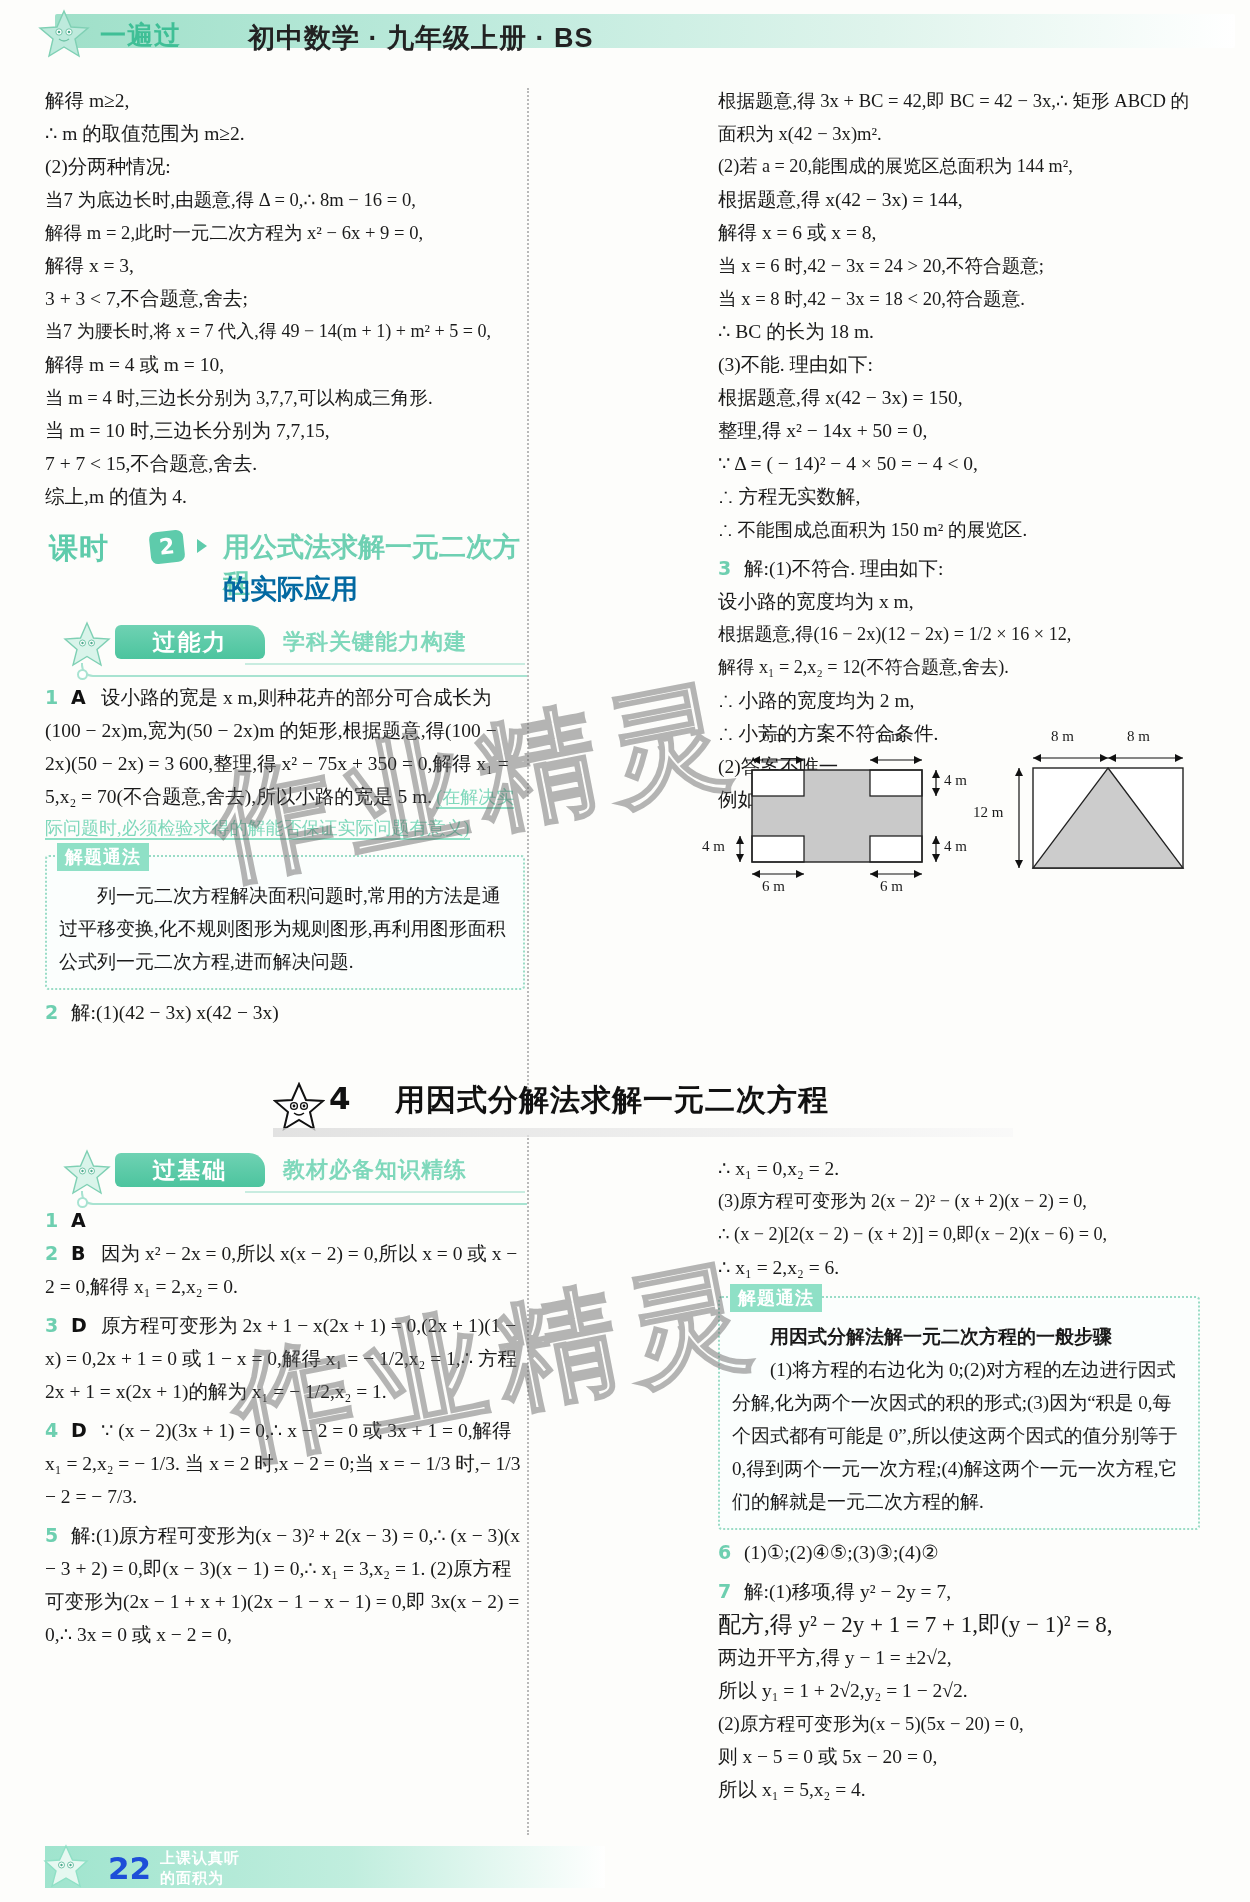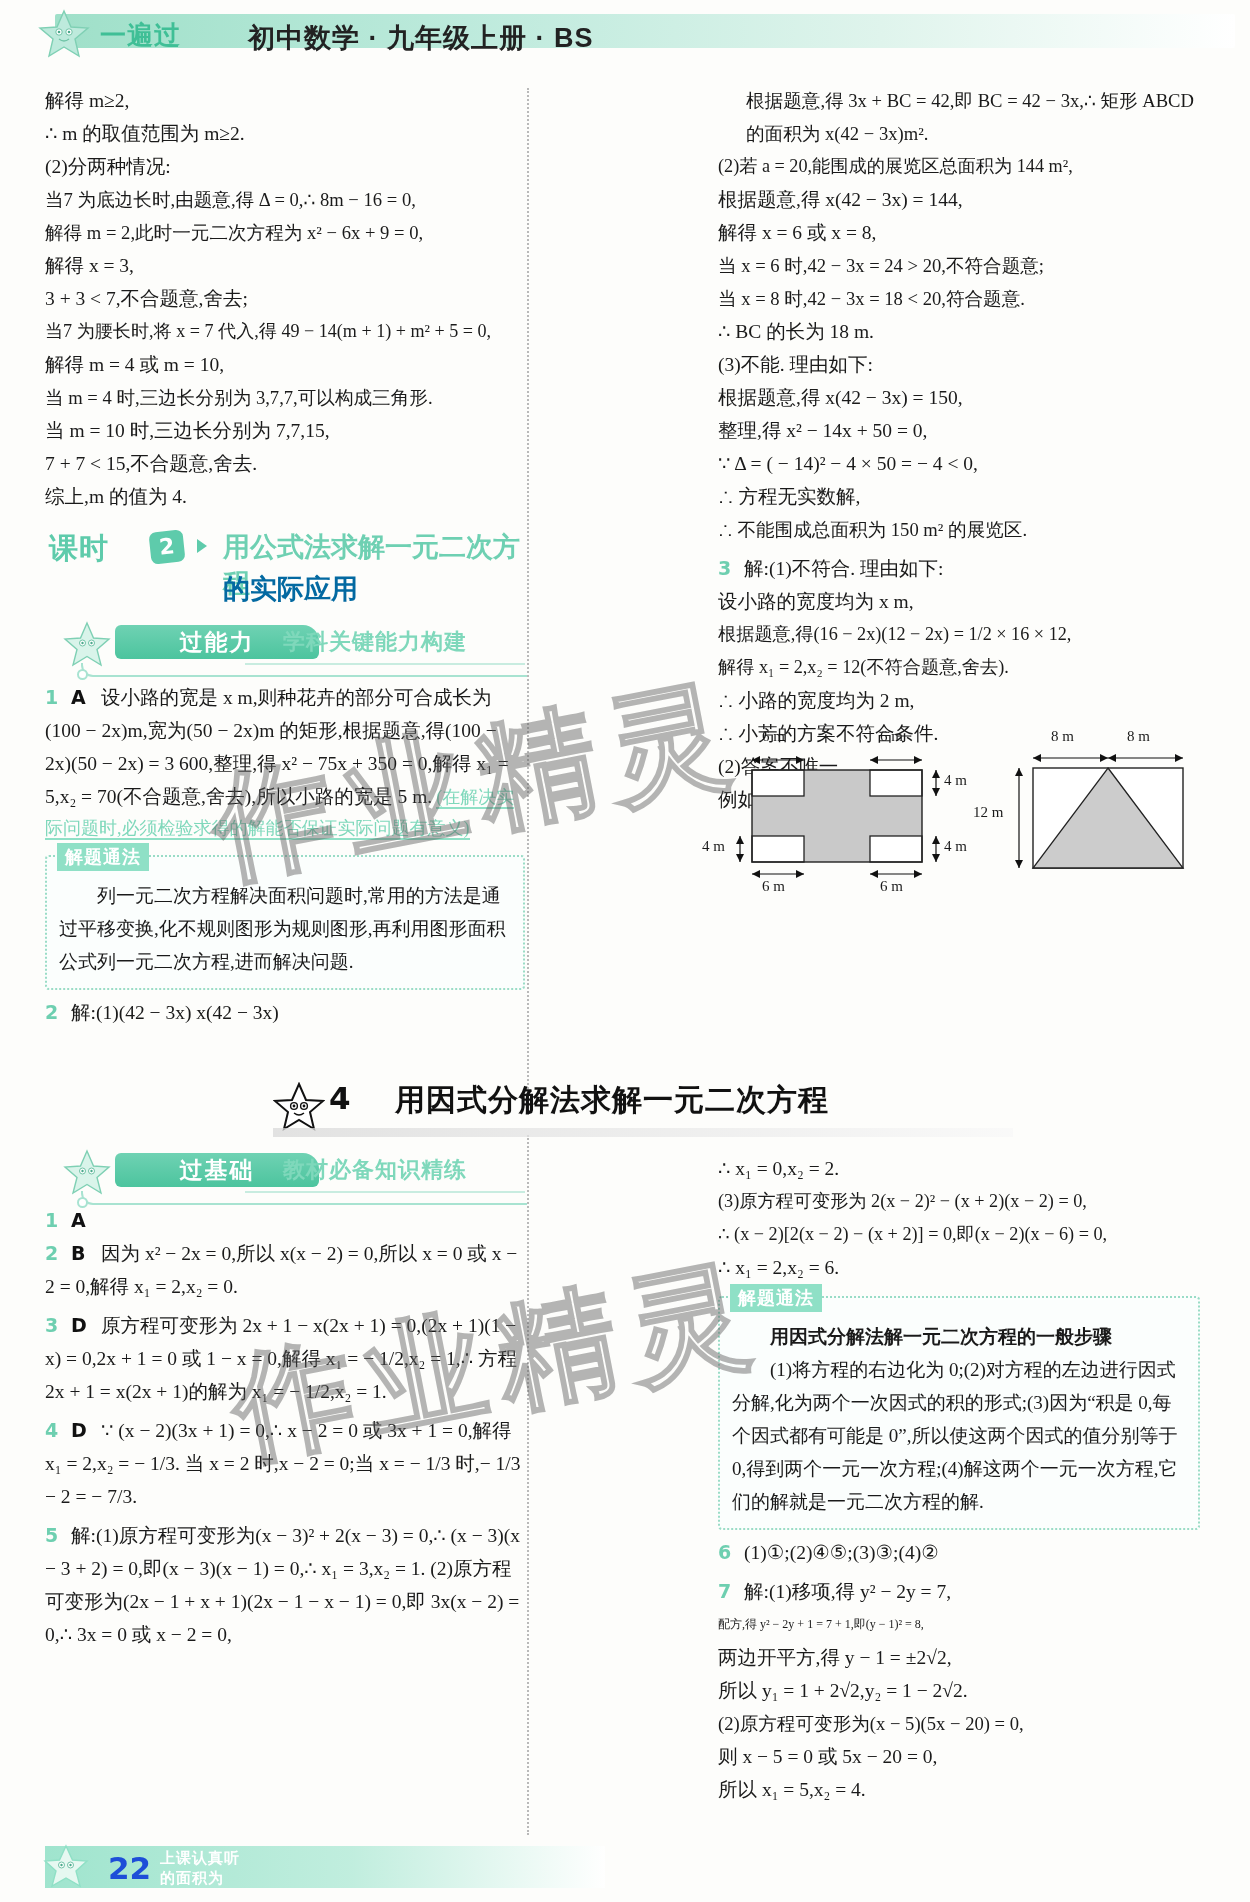--- a/index.html
+++ b/index.html
@@ -46,21 +46,21 @@
   }
   .divider2{
     position:absolute;left:527px;top:1135px;width:0;height:700px;
     border-left:2px dotted #b9b9b9;
   }
 
   .ln{
     font-size:19.5px; line-height:33px; margin:0 0 0 0;
     white-space:nowrap;
   }
-  .ln.wrap{white-space:normal;margin-left:28px;}
+  .ln.wrap{white-space:normal;}
 
   
   .keshi{position:relative;margin:14px 0 6px 0;height:86px;}
   .keshi .ks-label{
     position:absolute;left:4px;top:2px;
     font-family:Liberation Mono, monospace;
     font-size:29px;font-weight:bold;color:#5ecbab;letter-spacing:1px;
   }
   .keshi .ks-num{
     position:absolute;left:105px;top:4px;width:34px;height:32px;
@@ -86,21 +86,21 @@
 
   
   .banner{position:relative;height:56px;margin:4px 0 6px 0;}
   .banner .bstar{position:absolute;left:18px;top:2px;width:48px;height:48px;}
   .banner .btag{
     position:absolute;left:70px;top:6px;height:34px;min-width:140px;
     background:linear-gradient(180deg,#6fd2b3 0%,#4cc49e 100%);
     border-radius:6px 16px 6px 6px;
     color:#ffffff;font-family:"DejaVu Sans","Liberation Sans",sans-serif;
     font-size:23px;font-weight:bold;text-align:center;line-height:34px;
-    padding:0 32px;letter-spacing:2px;
+    padding:0 5px;letter-spacing:2px;
   }
   .banner .bsub{
     position:absolute;left:238px;top:8px;
     font-family:"DejaVu Sans","Liberation Sans",sans-serif;
     font-size:22px;font-weight:bold;color:#7fd8bb;letter-spacing:1px;
   }
   .banner .bline{
     position:absolute;left:36px;top:44px;width:444px;height:12px;
     border-left:2px solid #a8e3d1;border-bottom:2px solid #a8e3d1;
     border-bottom-left-radius:12px;
@@ -448,21 +448,21 @@
 
     <div class="qrow">
       <span class="qnum">6</span>
       <span class="qtxt">(1)①;(2)④⑤;(3)③;(4)②</span>
     </div>
 
     <div class="qrow">
       <span class="qnum">7</span>
       <span class="qtxt">解:(1)移项,得 y² − 2y = 7,</span>
     </div>
-    <p class="ln" style="font-size:12px">配方,得 y² − 2y + 1 = 7 + 1,即(y − 1)² = 8,</p>
+    <p class="ln" style="font-size:23px">配方,得 y² − 2y + 1 = 7 + 1,即(y − 1)² = 8,</p>
     <p class="ln">两边开平方,得 y − 1 = ±2√2,</p>
     <p class="ln">所以 y₁ = 1 + 2√2,y₂ = 1 − 2√2.</p>
     <p class="ln" style="font-size:18.6px">(2)原方程可变形为(x − 5)(5x − 20) = 0,</p>
     <p class="ln">则 x − 5 = 0 或 5x − 20 = 0,</p>
     <p class="ln">所以 x₁ = 5,x₂ = 4.</p>
   </div>
 
   <div class="wm wm1">作业精灵</div>
   <div class="wm wm2">作业精灵</div>
 

